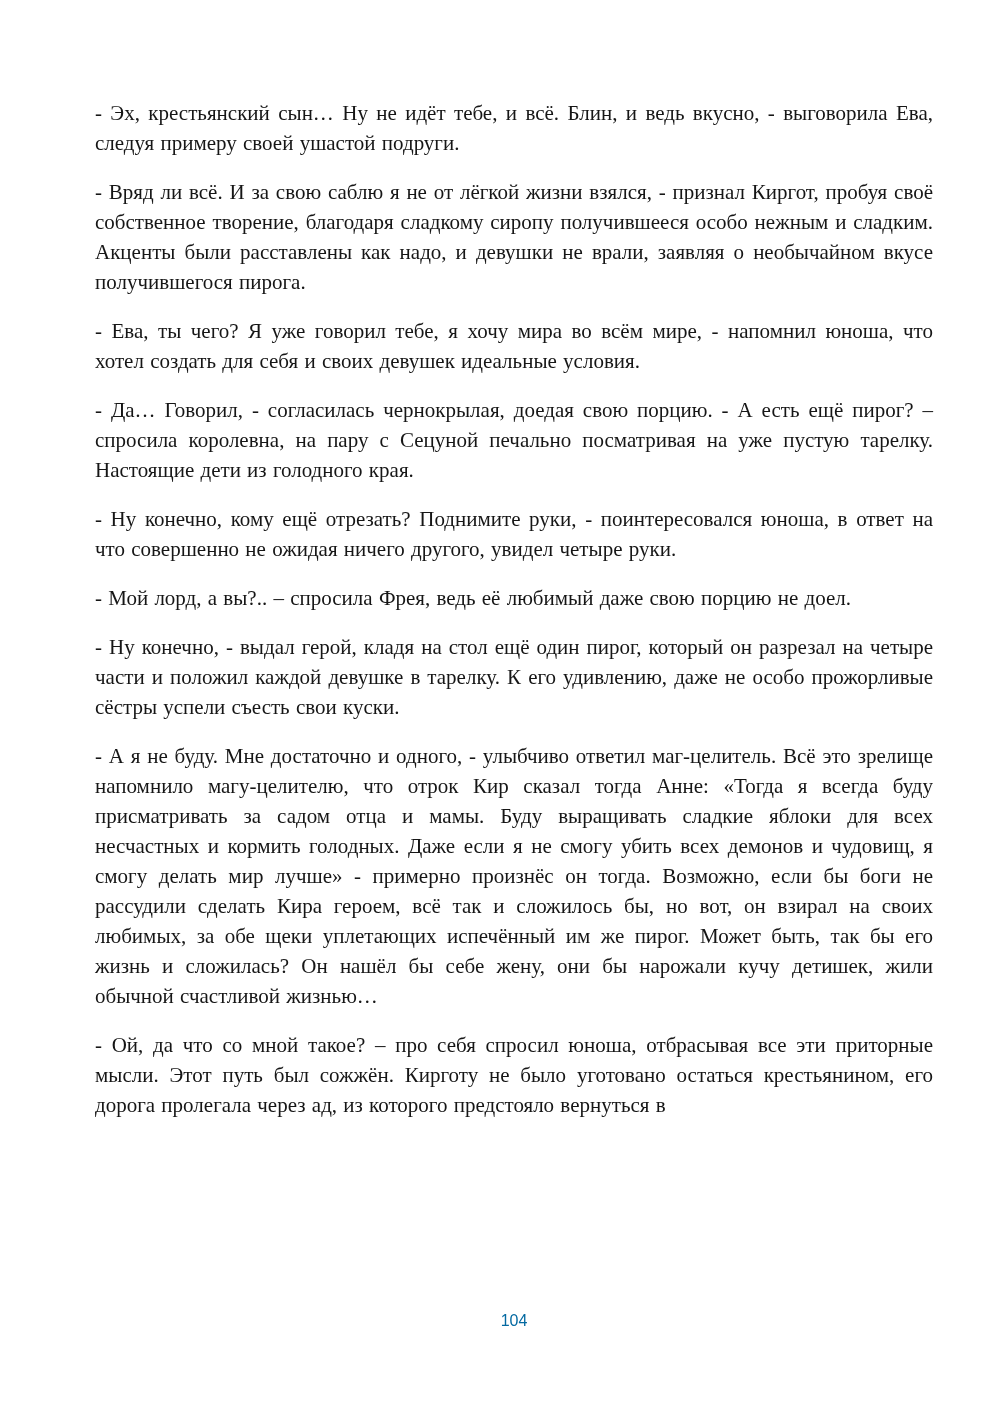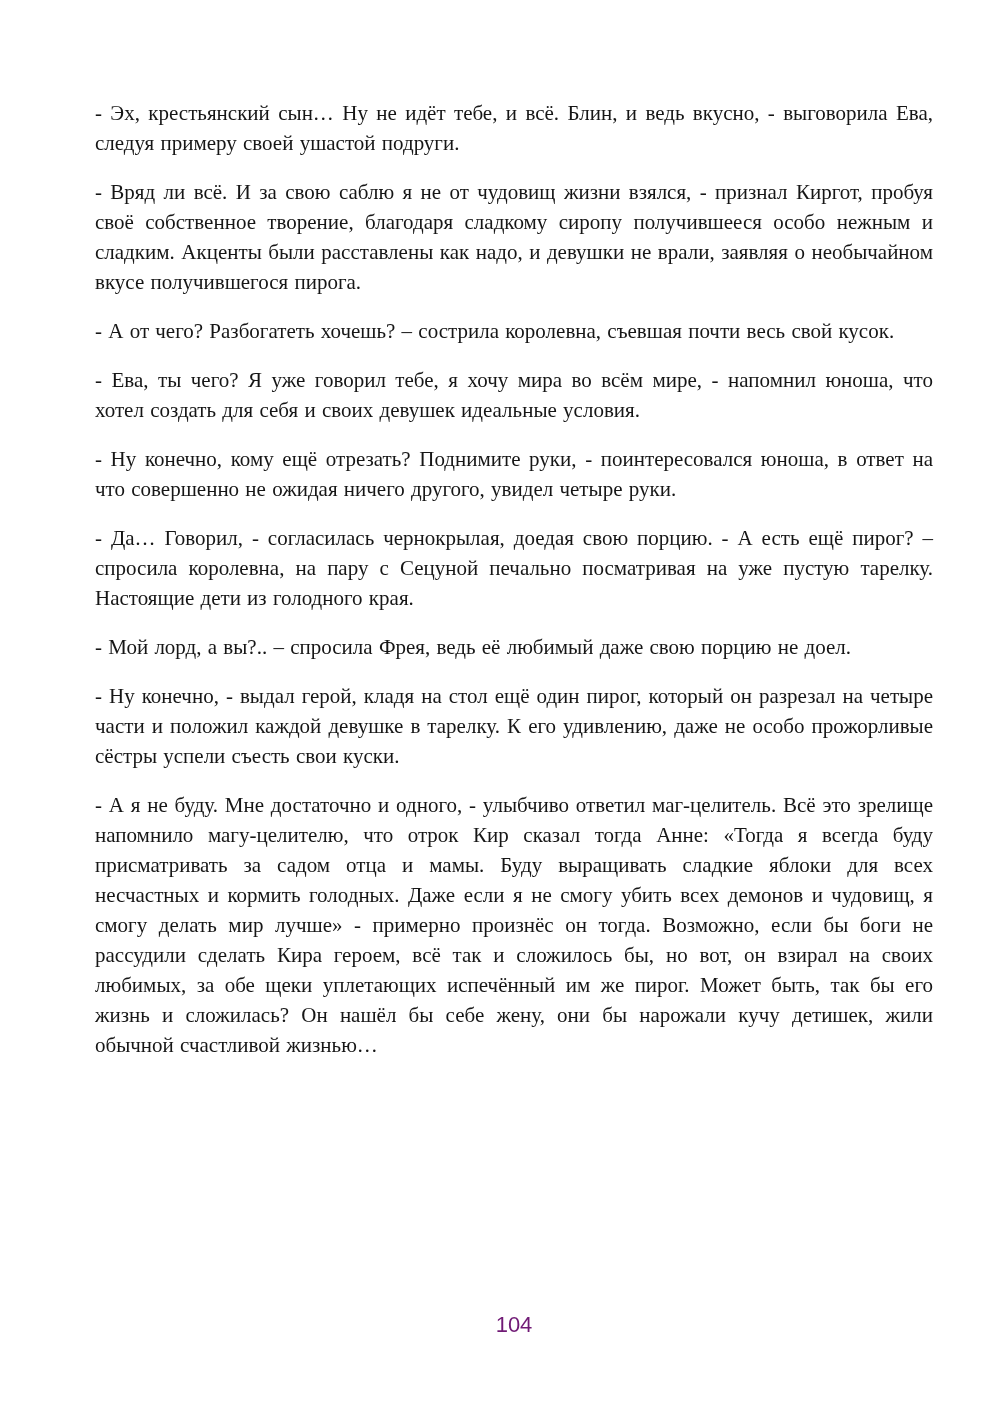--- a/index.html
+++ b/index.html
@@ -38,44 +38,44 @@
     text-justify: inter-word;
     word-spacing: 1px;
   }
   .page-number {
     position: absolute;
     top: 1300px;
     left: 95px;
     width: 838px;
     text-align: center;
     font-family: "Liberation Sans", sans-serif;
-    font-size: 22px;
-    color: #701a75;
+    font-size: 16px;
+    color: #0369a1;
   }
 </style>
 </head>
 <body>
 
 <div class="page">
   <div class="content">
 
       <p>- Эх, крестьянский сын… Ну не идёт тебе, и всё. Блин, и ведь вкусно, - выговорила Ева, следуя примеру своей ушастой подруги.</p>
 
 
-      <p>- Вряд ли всё. И за свою саблю я не от чудовищ жизни взялся, - признал Киргот, пробуя своё собственное творение, благодаря сладкому сиропу получившееся особо нежным и сладким. Акценты были расставлены как надо, и девушки не врали, заявляя о необычайном вкусе получившегося пирога.</p>
+      <p>- Вряд ли всё. И за свою саблю я не от лёгкой жизни взялся, - признал Киргот, пробуя своё собственное творение, благодаря сладкому сиропу получившееся особо нежным и сладким. Акценты были расставлены как надо, и девушки не врали, заявляя о необычайном вкусе получившегося пирога.</p>
 
-      <p>- А от чего? Разбогатеть хочешь? – сострила королевна, съевшая почти весь свой кусок.</p>
 
       <p>- Ева, ты чего? Я уже говорил тебе, я хочу мира во всём мире, - напомнил юноша, что хотел создать для себя и своих девушек идеальные условия.</p>
 
+      <p>- Да… Говорил, - согласилась чернокрылая, доедая свою порцию. - А есть ещё пирог? – спросила королевна, на пару с Сецуной печально посматривая на уже пустую тарелку. Настоящие дети из голодного края.</p>
+
       <p>- Ну конечно, кому ещё отрезать? Поднимите руки, - поинтересовался юноша, в ответ на что совершенно не ожидая ничего другого, увидел четыре руки.</p>
-
-      <p>- Да… Говорил, - согласилась чернокрылая, доедая свою порцию. - А есть ещё пирог? – спросила королевна, на пару с Сецуной печально посматривая на уже пустую тарелку. Настоящие дети из голодного края.</p>
 
       <p>- Мой лорд, а вы?.. – спросила Фрея, ведь её любимый даже свою порцию не доел.</p>
 
       <p>- Ну конечно, - выдал герой, кладя на стол ещё один пирог, который он разрезал на четыре части и положил каждой девушке в тарелку. К его удивлению, даже не особо прожорливые сёстры успели съесть свои куски.</p>
 
       <p>- А я не буду. Мне достаточно и одного, - улыбчиво ответил маг-целитель. Всё это зрелище напомнило магу-целителю, что отрок Кир сказал тогда Анне: «Тогда я всегда буду присматривать за садом отца и мамы. Буду выращивать сладкие яблоки для всех несчастных и кормить голодных. Даже если я не смогу убить всех демонов и чудовищ, я смогу делать мир лучше» - примерно произнёс он тогда. Возможно, если бы боги не рассудили сделать Кира героем, всё так и сложилось бы, но вот, он взирал на своих любимых, за обе щеки уплетающих испечённый им же пирог. Может быть, так бы его жизнь и сложилась? Он нашёл бы себе жену, они бы нарожали кучу детишек, жили обычной счастливой жизнью…</p>
 
+      <p>- Ой, да что со мной такое? – про себя спросил юноша, отбрасывая все эти приторные мысли. Этот путь был сожжён. Кирготу не было уготовано остаться крестьянином, его дорога пролегала через ад, из которого предстояло вернуться в</p>
     </div>
   <div class="page-number">104</div>
 </div>
 
 </body></html>

